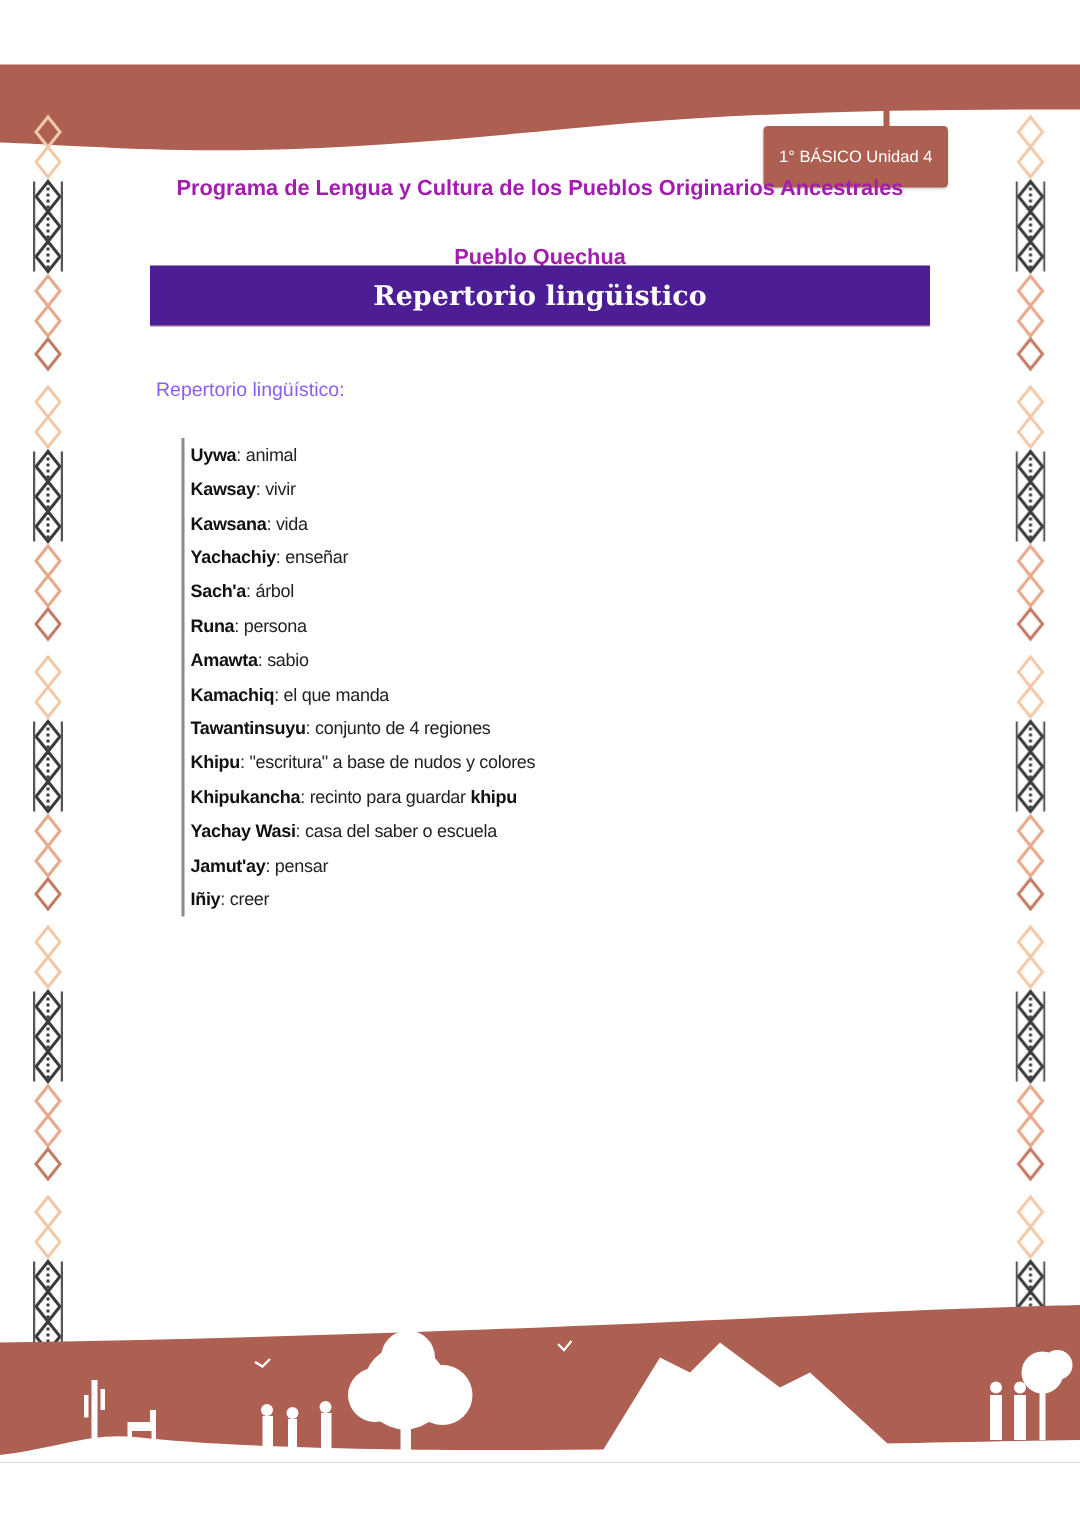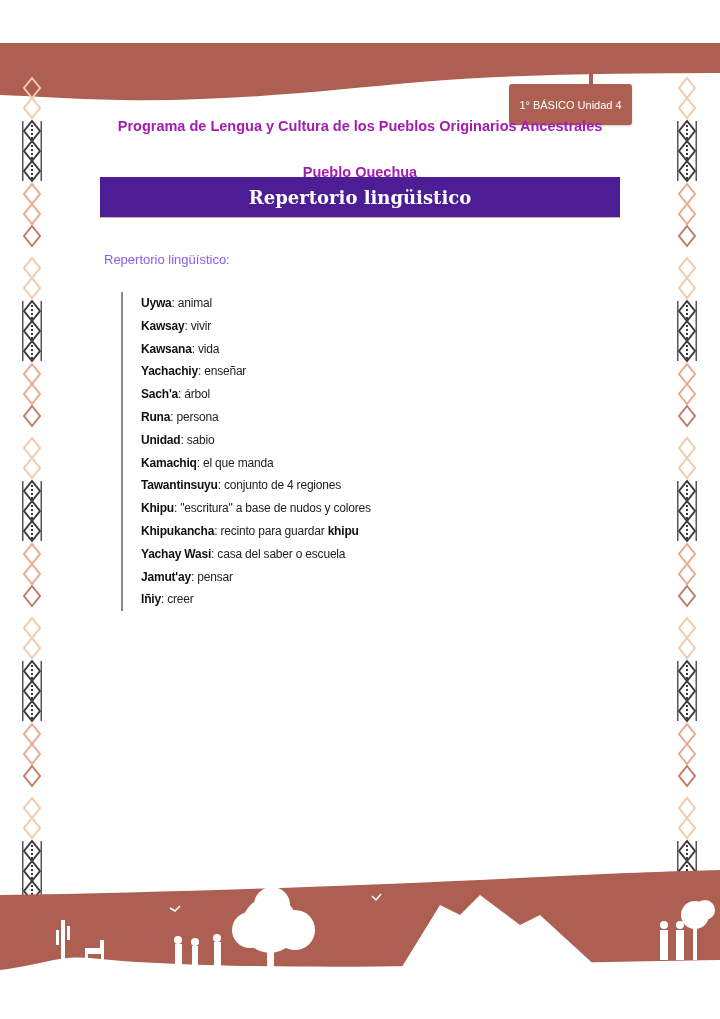--- a/index.html
+++ b/index.html
@@ -32,21 +32,21 @@
     display: flex; align-items: center; justify-content: center;
     font-family: "DejaVu Serif", serif; font-weight: bold; font-size: 18px;
     border-bottom: 1px solid #c9b4ad;
   }
   .subhead {
     position: absolute; left: 104px; top: 252px;
     font-weight: normal; font-size: 13px; color: #8b5cf6;
   }
   .vocab {
     position: absolute; left: 121px; top: 292px; width: 300px;
-    border-left: 2px solid #8a8a8a; padding-left: 18px;
+    border-left: 2px solid #8a8a8a; padding-left: 4px;
   }
   .vocab-row {
     font-size: 12px; color: #222; height: 22.8px; line-height: 22.8px; white-space: nowrap;
     letter-spacing: -0.2px;
   }
   .vocab-row .term { font-weight: bold; color: #111; }
   .bottom-band { position: absolute; left: 0; top: 870px; width: 720px; height: 110px; }
 </style>
 </head>
 <body>
@@ -87,21 +87,21 @@
 
 <div class="subhead">Repertorio lingüístico:</div>
 
 <div class="vocab">
   <div class="vocab-row"><span class="term">Uywa</span><span>: </span><span>animal</span></div>
   <div class="vocab-row"><span class="term">Kawsay</span><span>: </span><span>vivir</span></div>
   <div class="vocab-row"><span class="term">Kawsana</span><span>: </span><span>vida</span></div>
   <div class="vocab-row"><span class="term">Yachachiy</span><span>:  </span><span>enseñar</span></div>
   <div class="vocab-row"><span class="term">Sach'a</span><span>: </span><span>árbol</span></div>
   <div class="vocab-row"><span class="term">Runa</span><span>:  </span><span>persona</span></div>
-  <div class="vocab-row"><span class="term">Unidad</span><span>: </span><span>sabio</span></div>
+  <div class="vocab-row"><span class="term">Amawta</span><span>: </span><span>sabio</span></div>
   <div class="vocab-row"><span class="term">Kamachiq</span><span>: </span><span>el que manda</span></div>
   <div class="vocab-row"><span class="term">Tawantinsuyu</span><span>: </span><span>conjunto de 4 regiones</span></div>
   <div class="vocab-row"><span class="term">Khipu</span><span>: </span><span>"escritura" a base de nudos y colores</span></div>
   <div class="vocab-row"><span class="term">Khipukancha</span><span>: </span><span>recinto para guardar </span><span class="term">khipu</span></div>
   <div class="vocab-row"><span class="term">Yachay Wasi</span><span>: </span><span>casa del saber o escuela</span></div>
   <div class="vocab-row"><span class="term">Jamut'ay</span><span>: </span><span>pensar</span></div>
   <div class="vocab-row"><span class="term">Iñiy</span><span>:  </span><span>creer</span></div>
 </div>
 
 <svg class="bottom-band" viewBox="0 0 720 110" preserveAspectRatio="none">

